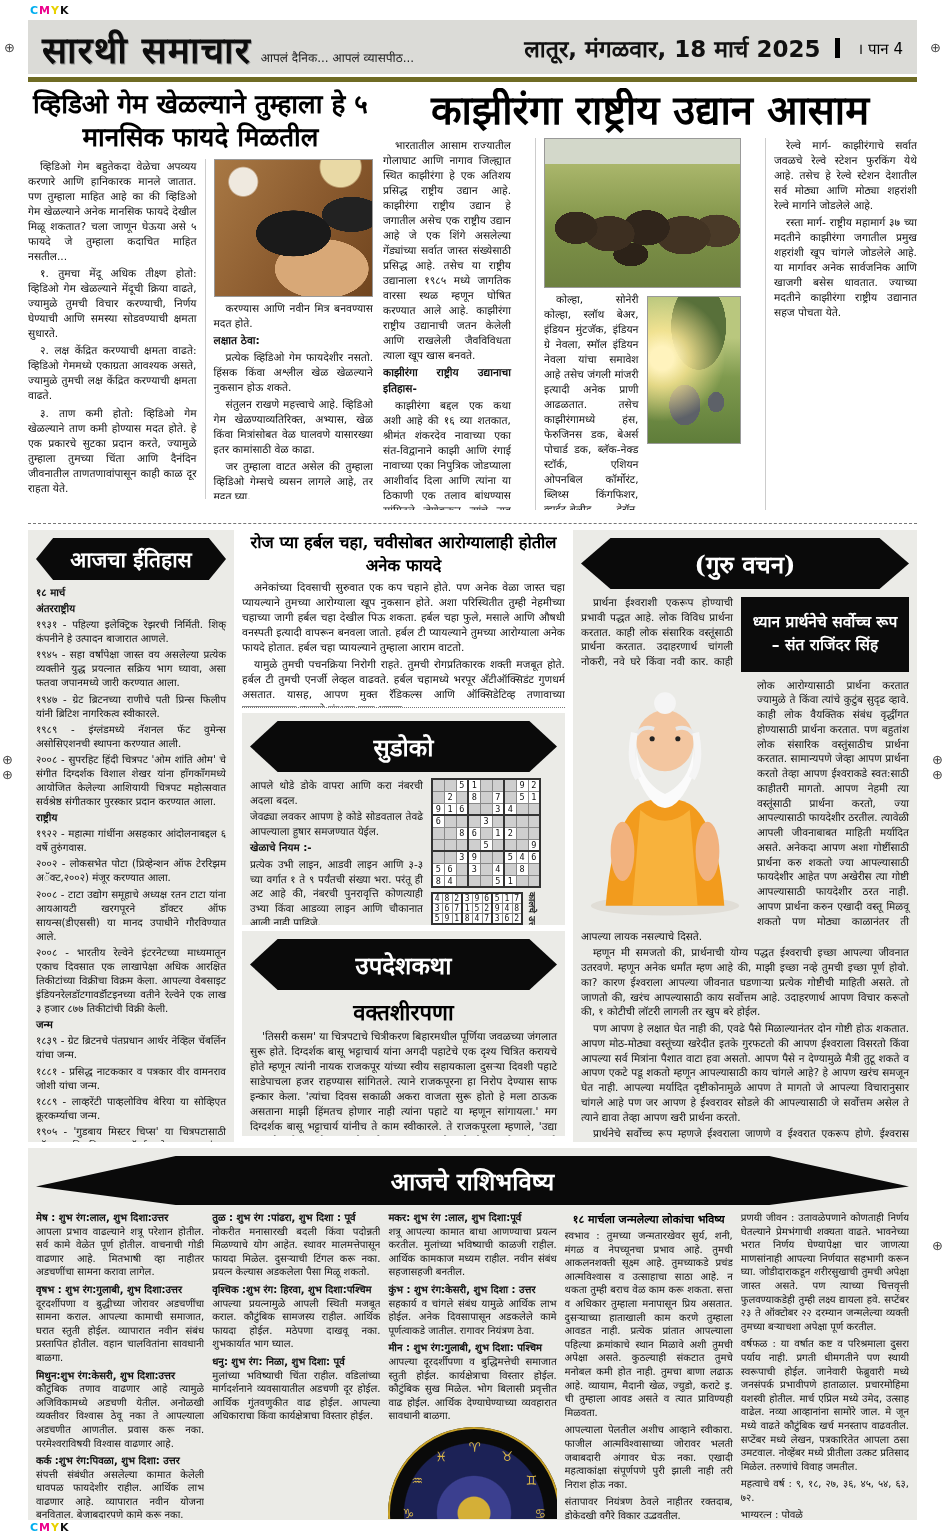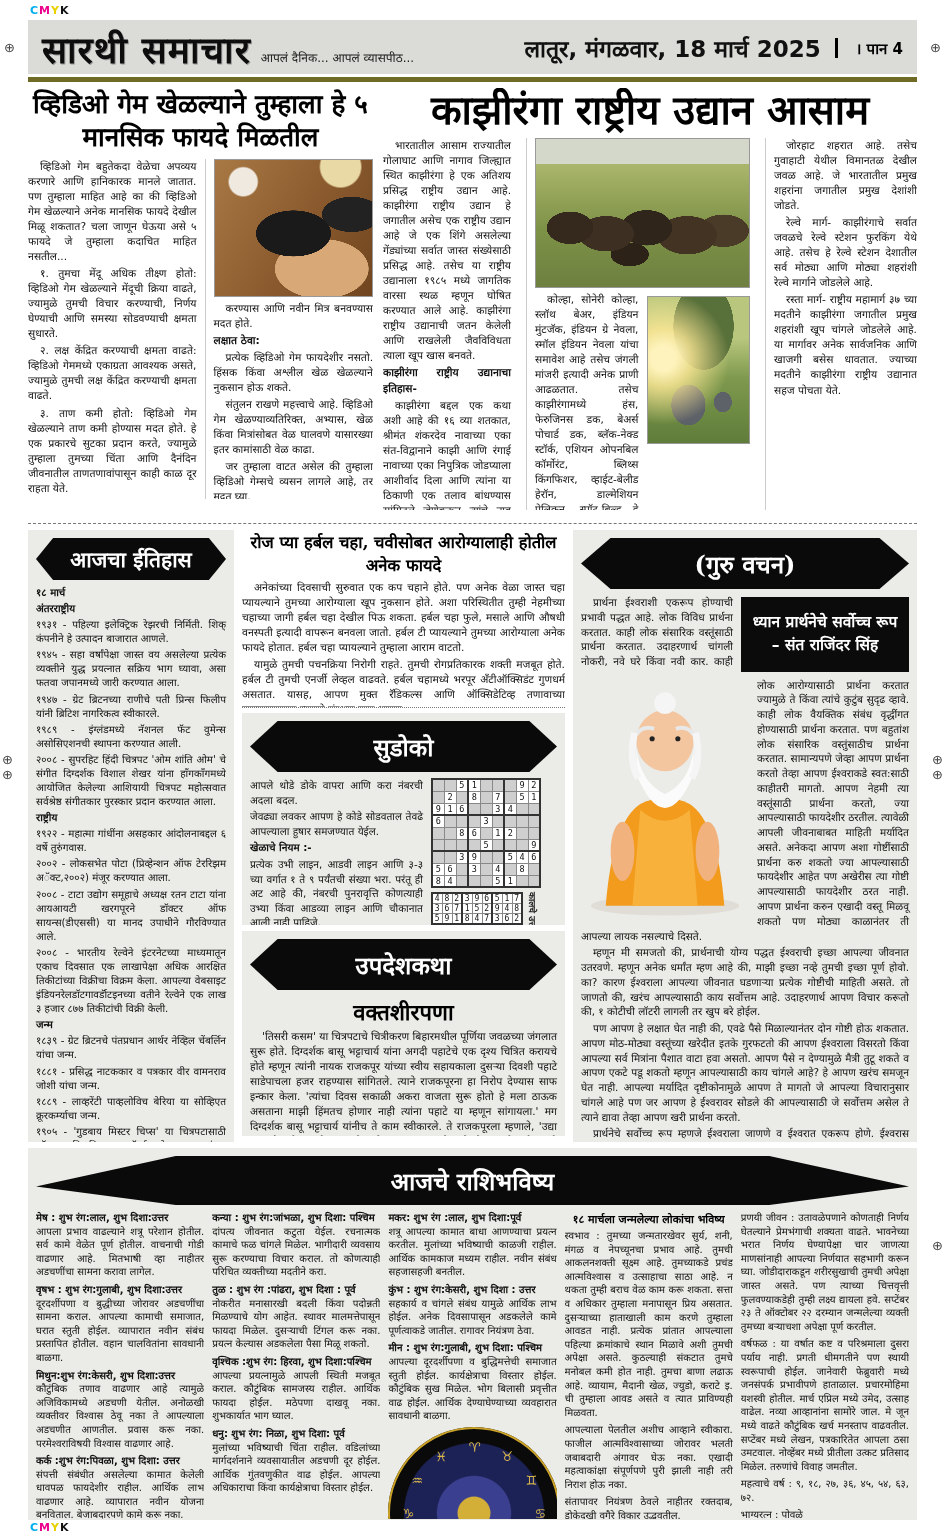--- a/index.html
+++ b/index.html
@@ -7,33 +7,33 @@
   .page{position:relative;width:945px;height:1538px;background:#fff;padding:2px 28px 0 28px;overflow:hidden}
   .reg{position:absolute;color:#444;font-size:13px}
   .cmyk{font-weight:bold;font-size:11px;letter-spacing:1px;font-family:"DejaVu Sans",sans-serif}
   .cmyk .c{color:#00aeef}.cmyk .m{color:#ec008c}.cmyk .y{color:#e8d100}.cmyk .k{color:#111}
   .cmyk-top{position:absolute;top:4px;left:30px}
   .cmyk-bottom{position:absolute;bottom:4px;left:30px}
   .masthead{margin-top:18px;background:#dbdbd7;padding:6px 14px 4px 14px;display:flex;align-items:center;height:54px}
   .brand{font-size:37px;font-weight:bold;color:#0d0d0d;font-family:"DejaVu Serif",serif;letter-spacing:1px;text-shadow:1px 1px 0 #999}
   .tagline{font-size:12px;color:#222;margin:18px 0 0 10px;flex:1}
   .dateline{font-size:23px;font-weight:bold;color:#111;white-space:nowrap}
-  .pageno{font-size:15px;font-weight:bold;margin-left:14px;border-left:3px solid #000000;padding-left:18px}
+  .pageno{font-size:15px;font-weight:normal;margin-left:14px;border-left:5px solid #000000;padding-left:18px}
   .rule-olive{height:5px;background:#6f6b24;margin:3px 0 6px 0}
   p{font-size:10.6px;line-height:1.42;text-align:justify;margin-bottom:2px;color:#111}
   .subhead{font-weight:bold;text-indent:0 !important}
   .indent p{text-indent:12px}
   .indent p.subhead{text-indent:0}
   
   .top-zone{display:grid;grid-template-columns:345px 1fr;gap:10px;height:436px;border-bottom:1px dashed #777;overflow:hidden}
   .vg h2{font-size:26px;line-height:1.25;text-align:center;font-weight:bold;margin-bottom:6px;font-family:"DejaVu Serif",serif}
   .vg-body{display:grid;grid-template-columns:1fr 1fr;gap:8px;height:340px;overflow:hidden}
   .vg-body>div+div{border-left:1px solid #ccc;padding-left:8px}
   .kz h2{font-size:40px;line-height:1.1;text-align:center;font-weight:bold;margin-bottom:6px;font-family:"DejaVu Serif",serif}
-  .kz-body{display:grid;grid-template-columns:128px 1fr 152px;gap:15px;height:372px;overflow:hidden}
+  .kz-body{display:grid;grid-template-columns:128px 1fr 152px;gap:24px;height:372px;overflow:hidden}
   .kz-body>div+div{border-left:1px solid #ccc;padding-left:8px}
   .kz-two{display:grid;grid-template-columns:1fr 1fr;gap:8px;margin-top:4px}
   .photo{width:100%;border:1px solid #999}
   .photo.gaming{height:138px;margin-bottom:4px;background:
     radial-gradient(circle at 18% 16%, #efe9df 0 8%, transparent 9%),
     radial-gradient(circle at 80% 5%, #e9d9a5 0 11%, transparent 12%),
     radial-gradient(ellipse 24% 17% at 50% 54%, #1a1a1a 0 99%, transparent 100%),
     radial-gradient(ellipse 19% 13% at 87% 40%, #222 0 99%, transparent 100%),
     radial-gradient(ellipse 30% 22% at 68% 80%, #d8a877 0 99%, transparent 100%),
     linear-gradient(120deg,#a87844,#8a5a2e 55%,#70451f)}
@@ -158,21 +158,20 @@
           <div class="kz-two">
             <div class="indent">
                 <p>कोल्हा, सोनेरी कोल्हा, स्लॉथ बेअर, इंडियन मुंटजॅक, इंडियन ग्रे नेवला, स्मॉल इंडियन नेवला यांचा समावेश आहे तसेच जंगली मांजरी इत्यादी अनेक प्राणी आढळतात. तसेच काझीरंगामध्ये हंस, फेरुजिनस डक, बेअर्स पोचार्ड डक, ब्लॅक-नेक्ड स्टॉर्क, एशियन ओपनबिल कॉर्मोरंट, ब्लिथ्स किंगफिशर, व्हाईट-बेलीड हेरॉन, डाल्मेशियन पेलिकन, स्पॉट-बिल्ड हे पक्षी आढळतात. तसेच काझीरंगामध्ये आढळणारी वनस्पतींची समृद्ध विविधता दरवर्षी येथे येणाऱ्या पर्यटकांना आकर्षित करते. तसेच हे राष्ट्रीय उद्यान हे ब्रह्मपुत्रा नदीच्या पुराने वेढलेले क्षेत्र आहे.</p>
               </div>
             <div class="indent">
               <div class="photo rhino"></div>
             </div>
           </div>
         </div>
         <div class="indent">
-            <p>जोरहाट शहरात आहे. तसेच गुवाहाटी येथील विमानतळ देखील जवळ आहे. जे भारतातील प्रमुख शहरांना जगातील प्रमुख देशांशी जोडते.</p>
             <p>रेल्वे मार्ग- काझीरंगाचे सर्वात जवळचे रेल्वे स्टेशन फुरकिंग येथे आहे. तसेच हे रेल्वे स्टेशन देशातील सर्व मोठ्या आणि मोठ्या शहरांशी रेल्वे मार्गाने जोडलेले आहे.</p>
             <p>रस्ता मार्ग- राष्ट्रीय महामार्ग ३७ च्या मदतीने काझीरंगा जगातील प्रमुख शहरांशी खूप चांगले जोडलेले आहे. या मार्गावर अनेक सार्वजनिक आणि खाजगी बसेस धावतात. ज्याच्या मदतीने काझीरंगा राष्ट्रीय उद्यानात सहज पोचता येते.</p>
           </div>
       </div>
     </article>
   </section>
 
   <section class="mid-zone">
     <aside class="history panel">
       <div class="ribbon r-hist"><span>आजचा ईतिहास</span></div>
@@ -415,21 +414,20 @@
   <section class="horo panel">
     <div class="ribbon r-horo"><span>आजचे राशिभविष्य</span></div>
     <div class="horo-cols">
       <div class="hcol">
           <p><b>मेष : शुभ रंग:लाल, शुभ दिशा:उत्तर</b><br>आपला प्रभाव वाढल्याने शत्रू परेशान होतील. सर्व कामे वेळेत पूर्ण होतील. वाचनाची गोडी वाढणार आहे. मितभाषी व्हा नाहीतर अडचणींचा सामना करावा लागेल.</p>
           <p><b>वृषभ : शुभ रंग:गुलाबी, शुभ दिशा:उत्तर</b><br>दूरदर्शीपणा व बुद्धीच्या जोरावर अडचणींचा सामना कराल. आपल्या कामाची समाजात, घरात स्तुती होईल. व्यापारात नवीन संबंध प्रस्तापित होतील. वहान चालवितांना सावधानी बाळगा.</p>
           <p><b>मिथुन:शुभ रंग:केसरी, शुभ दिशा:उत्तर</b><br>कौटुंबिक तणाव वाढणार आहे त्यामुळे अजिविकामध्ये अडचणी येतील. अनोळखी व्यक्तीवर विश्वास ठेवू नका ते आपल्याला अडचणीत आणतील. प्रवास करू नका. परमेश्वराविषयी विश्वास वाढणार आहे.</p>
           <p><b>कर्क :शुभ रंग:पिवळा, शुभ दिशा: उत्तर</b><br>संपत्ती संबंधीत असलेल्या कामात केलेली धावपळ फायदेशीर राहील. आर्थिक लाभ वाढणार आहे. व्यापारात नवीन योजना बनविताल. बेजाबदारपणे कामे करू नका.</p>
         </div>
       <div class="hcol">
-          <p><b>कन्या : शुभ रंग:जांभळा, शुभ दिशा: पश्चिम</b><br>दांपत्य जीवनात कटुता येईल. रचनात्मक कामाचे फळ चांगले मिळेल. भागीदारी व्यवसाय सुरू करण्याचा विचार कराल. तो कोणत्याही परिचित व्यक्तीच्या मदतीने करा.</p>
           <p><b>तुळ : शुभ रंग :पांढरा, शुभ दिशा : पूर्व</b><br>नोकरीत मनासारखी बदली किंवा पदोन्नती मिळण्याचे योग आहेत. स्थावर मालमत्तेपासून फायदा मिळेल. दुसऱ्याची टिंगल करू नका. प्रयत्न केल्यास अडकलेला पैसा मिळू शकतो.</p>
           <p><b>वृश्चिक :शुभ रंग: हिरवा, शुभ दिशा:पश्चिम</b><br>आपल्या प्रयत्नामुळे आपली स्थिती मजबूत कराल. कौटुंबिक सामजस्य राहील. आर्थिक फायदा होईल. मठेपणा दाखवू नका. शुभकार्यात भाग घ्याल.</p>
           <p><b>धनु: शुभ रंग: निळा, शुभ दिशा: पूर्व</b><br>मुलांच्या भविष्याची चिंता राहील. वडिलांच्या मार्गदर्शनाने व्यवसायातील अडचणी दूर होईल. आर्थिक गुंतवणुकीत वाढ होईल. आपल्या अधिकाराचा किंवा कार्यक्षेत्राचा विस्तार होईल.</p>
         </div>
       <div class="hcol">
         <div>
             <p><b>मकर: शुभ रंग :लाल, शुभ दिशा:पूर्व</b><br>शत्रू आपल्या कामात बाधा आणण्याचा प्रयत्न करतील. मुलांच्या भविष्याची काळजी राहील. आर्थिक कामकाज मध्यम राहील. नवीन संबंध सहजासहजी बनतील.</p>
             <p><b>कुंभ : शुभ रंग:केसरी, शुभ दिशा : उत्तर</b><br>सहकार्य व चांगले संबंध यामुळे आर्थिक लाभ होईल. अनेक दिवसापासून अडकलेले कामे पूर्णत्वाकडे जातील. रागावर नियंत्रण ठेवा.</p>
             <p><b>मीन : शुभ रंग:गुलाबी, शुभ दिशा: पश्चिम</b><br>आपल्या दूरदर्शीपणा व बुद्धिमत्तेची समाजात स्तुती होईल. कार्यक्षेत्राचा विस्तार होईल. कौटुंबिक सुख मिळेल. भोग बिलासी प्रवृत्तीत वाढ होईल. आर्थिक देण्याघेण्याच्या व्यवहारात सावधानी बाळगा.</p>
           </div>

